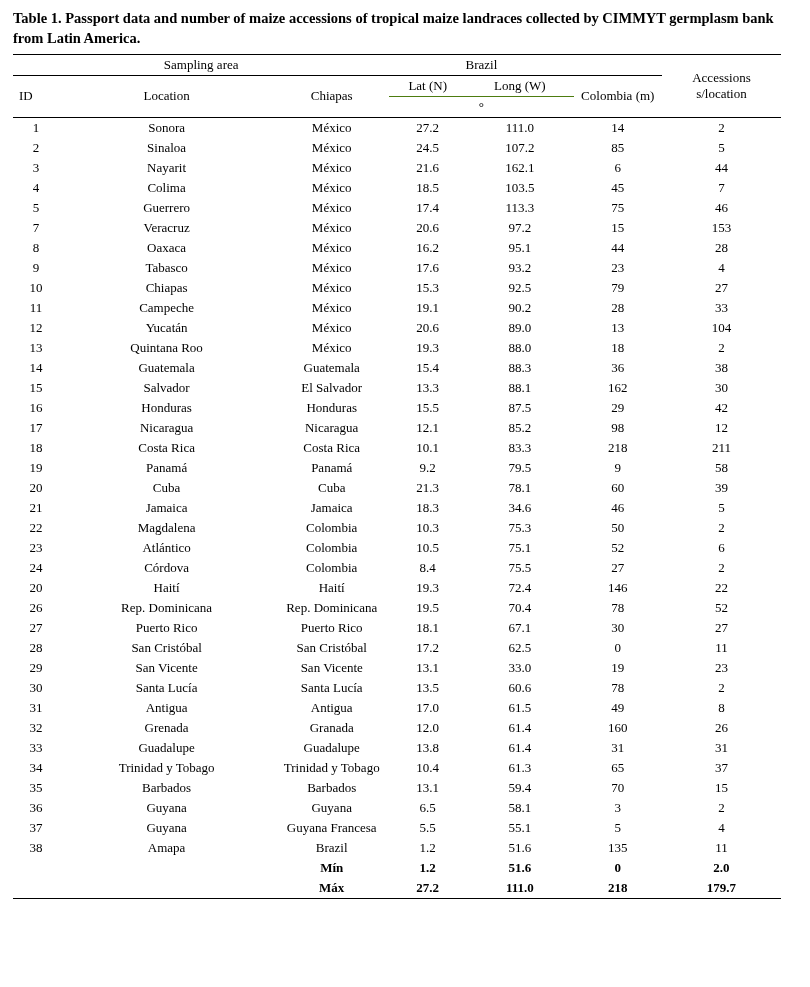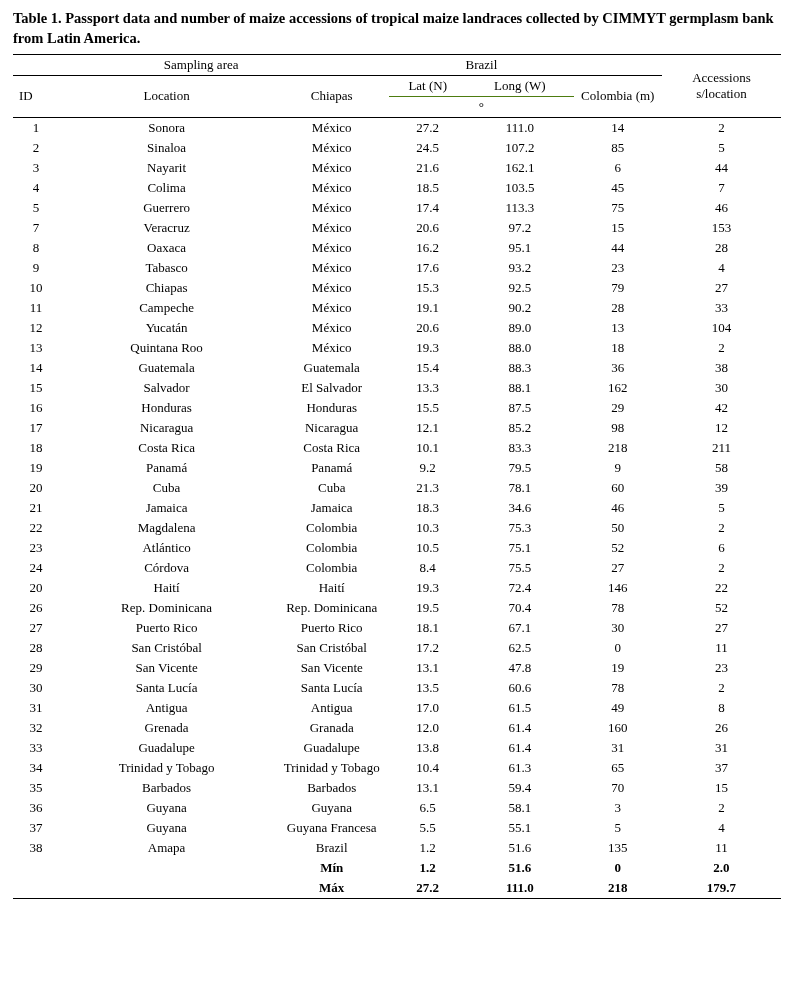--- a/index.html
+++ b/index.html
@@ -320,21 +320,21 @@
           <td>17.2</td>
           <td>62.5</td>
           <td>0</td>
           <td>11</td>
         </tr>
         <tr>
           <td class="cell-id">29</td>
           <td>San Vicente</td>
           <td>San Vicente</td>
           <td>13.1</td>
-          <td>47.8</td>
+          <td>33.0</td>
           <td>19</td>
           <td>23</td>
         </tr>
         <tr>
           <td class="cell-id">30</td>
           <td>Santa Lucía</td>
           <td>Santa Lucía</td>
           <td>13.5</td>
           <td>60.6</td>
           <td>78</td>

